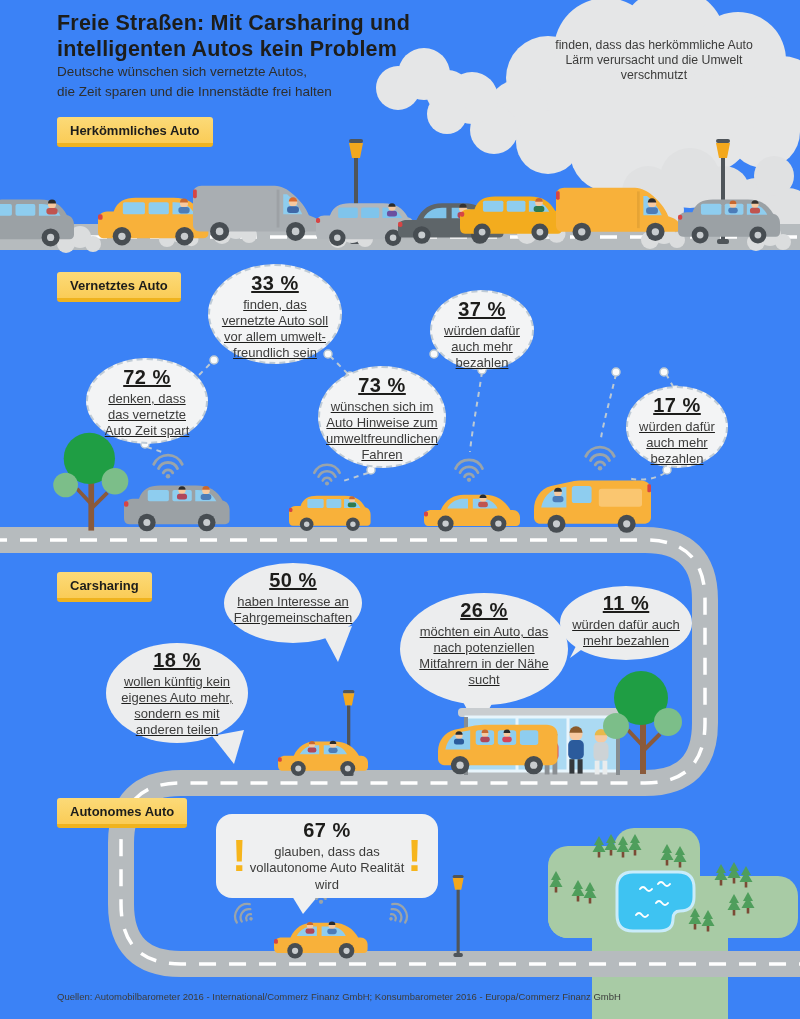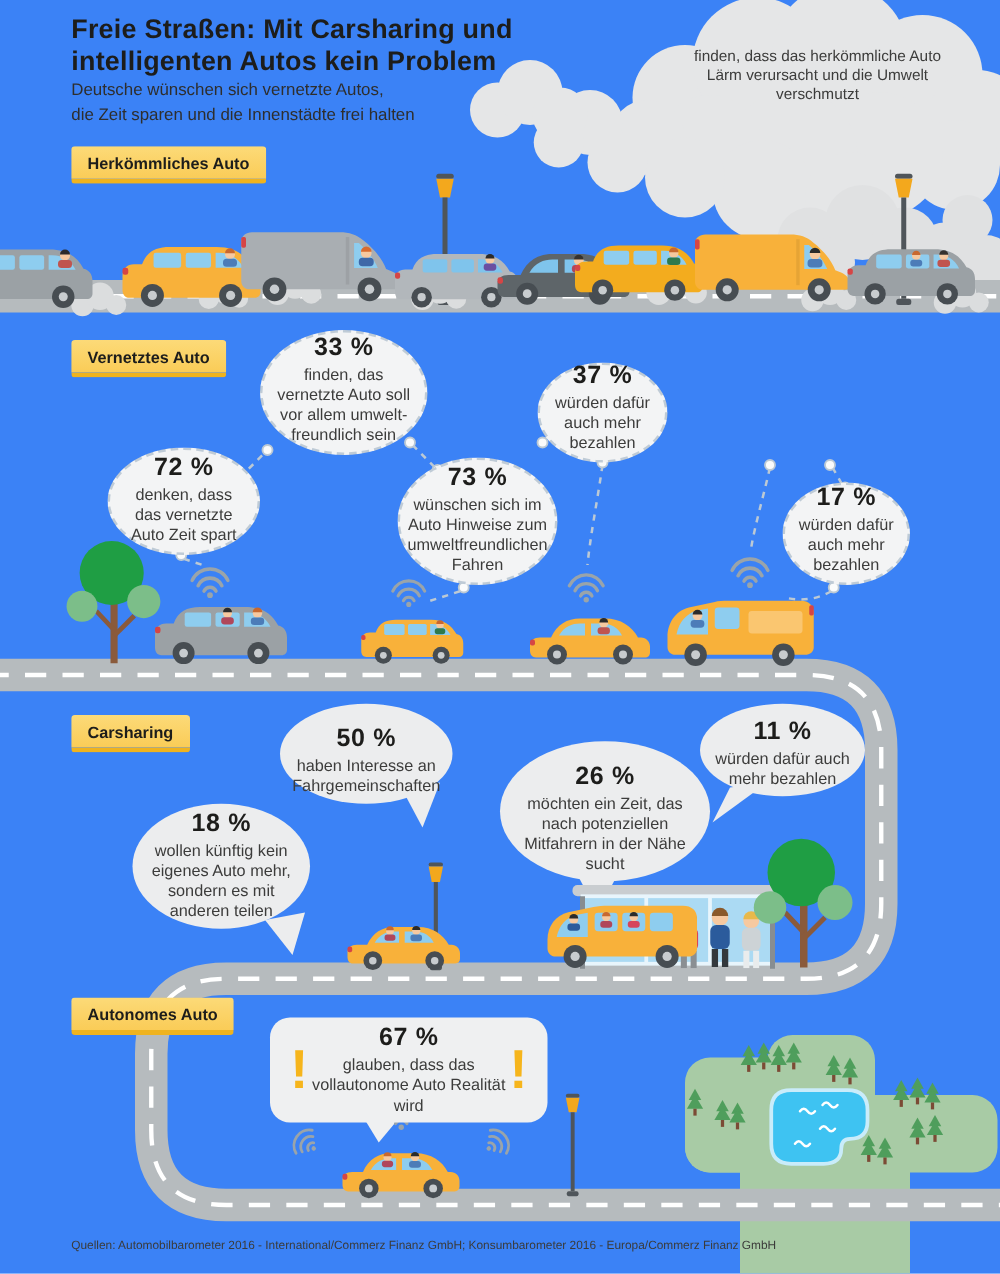--- a/index.html
+++ b/index.html
@@ -4,22 +4,22 @@
 <style>
   html,body{margin:0;padding:0;background:#fff;}
   #page{position:relative;width:800px;height:1019px;overflow:hidden;background:#3b82f6;
         font-family:"Liberation Sans",sans-serif;color:#1D1D1B;}
   svg.art{position:absolute;left:0;top:0;}
   h1.title{position:absolute;left:57px;top:10px;margin:0;font-size:21.5px;line-height:1.22;
            font-weight:bold;color:#1D1D1B;letter-spacing:.2px;}
   .subtitle{position:absolute;left:57px;top:62px;font-size:13.5px;line-height:1.45;color:#2E2E2D;}
   .badge{position:absolute;background:linear-gradient(#FCDA78,#FACC57);border-bottom:4px solid #EFB31F;
          border-radius:3px;padding:6px 13px 5px;font-size:13px;font-weight:bold;color:#1D1D1B;white-space:nowrap;}
-  .bubble{position:absolute;display:flex;flex-direction:column;align-items:center;justify-content:flex-end;
-          text-align:center;border-radius:50%;box-sizing:border-box;padding:6px 10px;}
+  .bubble{position:absolute;display:flex;flex-direction:column;align-items:center;justify-content:flex-start;
+          text-align:center;border-radius:50%;box-sizing:border-box;padding:6px 10px;text-decoration:underline;}
   .dashed{background:#F3F4F5;border:2px dashed #BFCBD6;}
   .solid{background:#ECEDEE;}
   .pct{font-weight:bold;font-size:20px;color:#1D1D1B;letter-spacing:.5px;}
   .txt{font-size:13px;color:#3C3C3B;line-height:1.24;margin-top:2px;}
   .cloudtext{position:absolute;left:543px;top:36px;width:222px;text-align:center;}
   .cloudtext .pct{font-size:21px;}
   .cloudtext .txt{font-size:12.3px;}
   .bubble67{position:absolute;left:216px;top:814px;width:222px;height:84px;background:#EFF0F1;
             border-radius:16px;display:flex;align-items:center;justify-content:space-between;
             padding:0 16px;box-sizing:border-box;}
@@ -354,23 +354,23 @@
 <div class="bubble solid" style="left:224px;top:563px;width:138px;height:80px">
   <div class="pct">50 %</div>
   <div class="txt">haben Interesse an Fahrgemeinschaften</div>
 </div>
 <div class="bubble solid" style="left:106px;top:643px;width:142px;height:100px">
   <div class="pct">18 %</div>
   <div class="txt">wollen künftig kein eigenes Auto mehr, sondern es mit anderen teilen</div>
 </div>
 <div class="bubble solid" style="left:400px;top:593px;width:168px;height:112px">
   <div class="pct">26 %</div>
-  <div class="txt">möchten ein Zeit, das nach potenziellen Mitfahrern in der Nähe sucht</div>
-</div>
-<div class="bubble solid" style="left:560px;top:563px;width:132px;height:74px">
+  <div class="txt">möchten ein Auto, das nach potenziellen Mitfahrern in der Nähe sucht</div>
+</div>
+<div class="bubble solid" style="left:560px;top:586px;width:132px;height:74px">
   <div class="pct">11 %</div>
   <div class="txt">würden dafür auch mehr bezahlen</div>
 </div>
 
 <div class="bubble67">
   <span class="bang">!</span>
   <div class="b67col">
     <div class="pct">67 %</div>
     <div class="txt">glauben, dass das vollautonome Auto Realität wird</div>
   </div>

